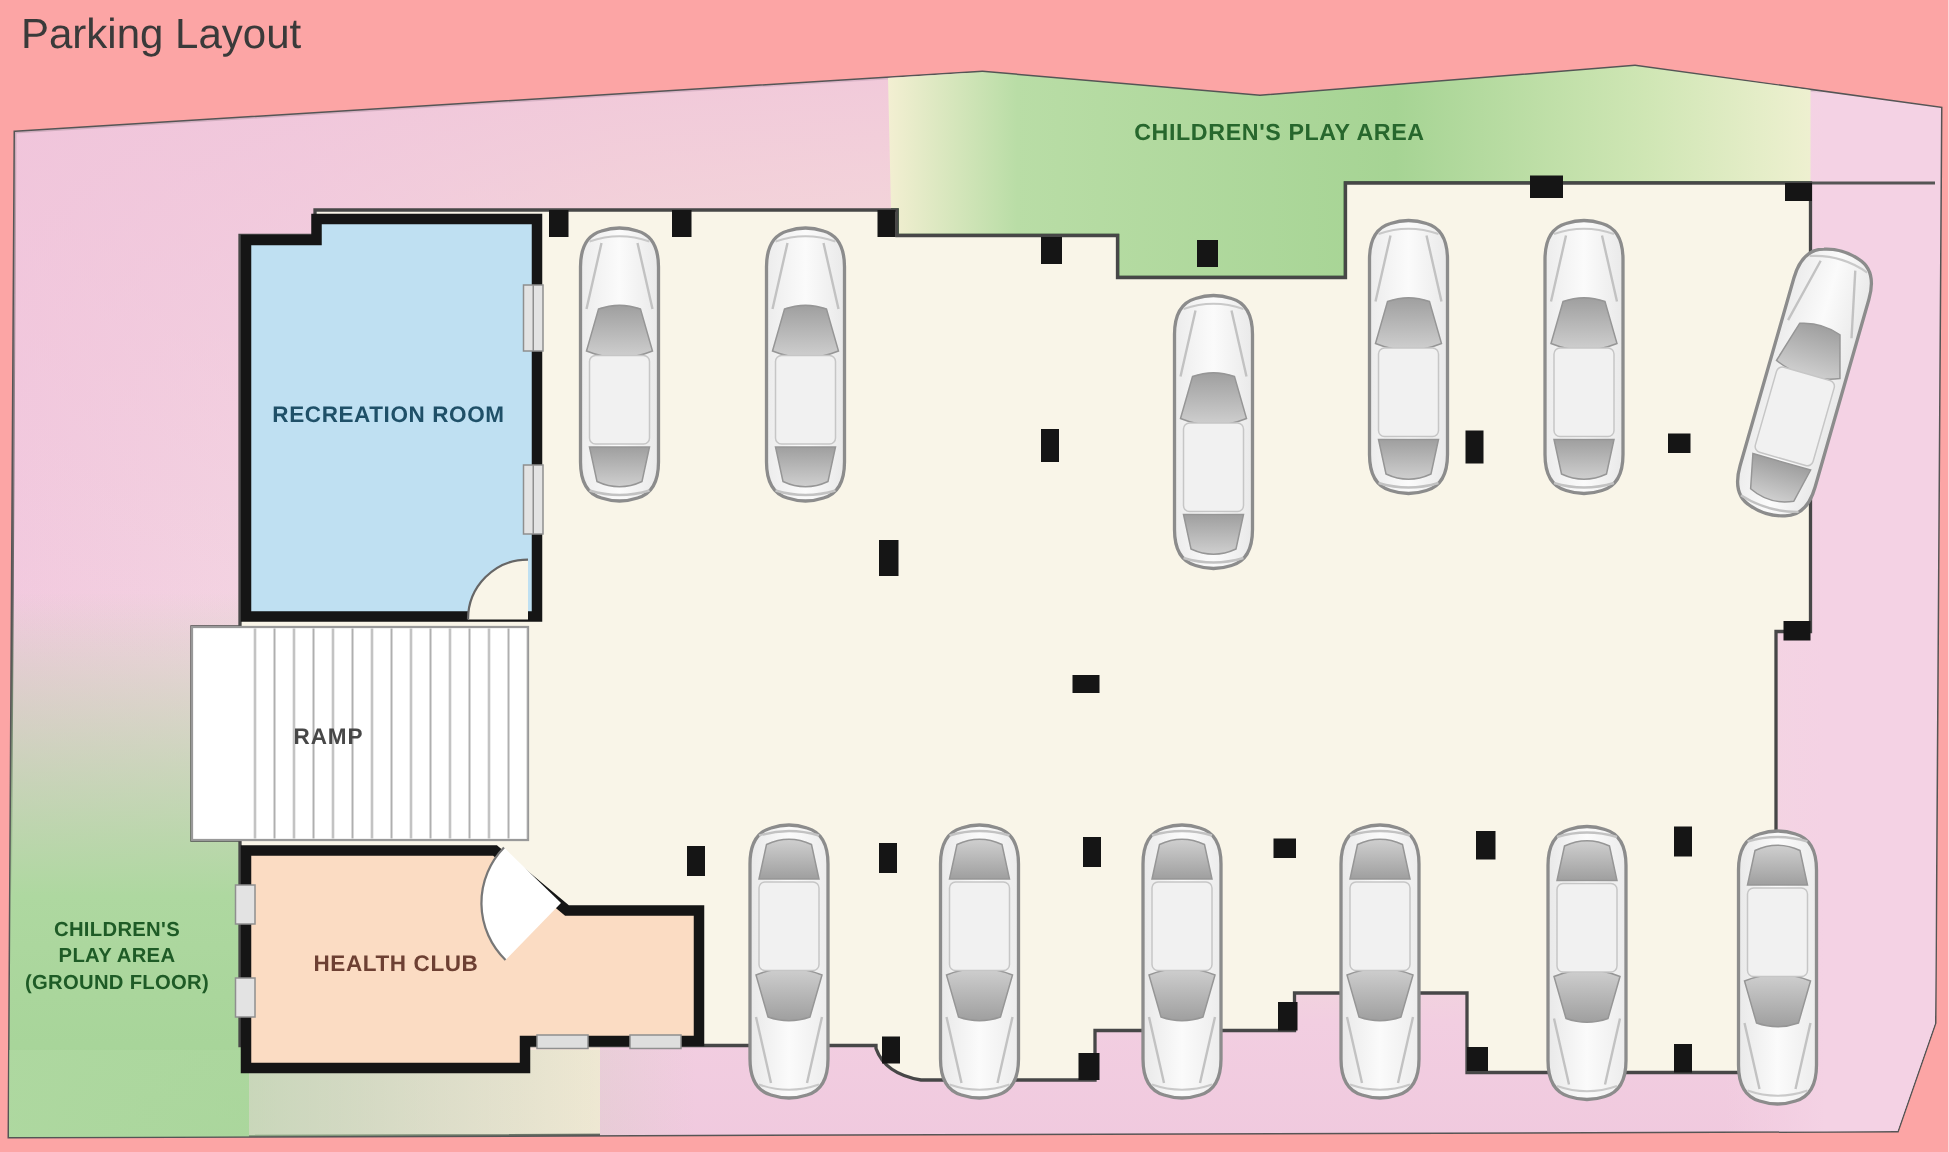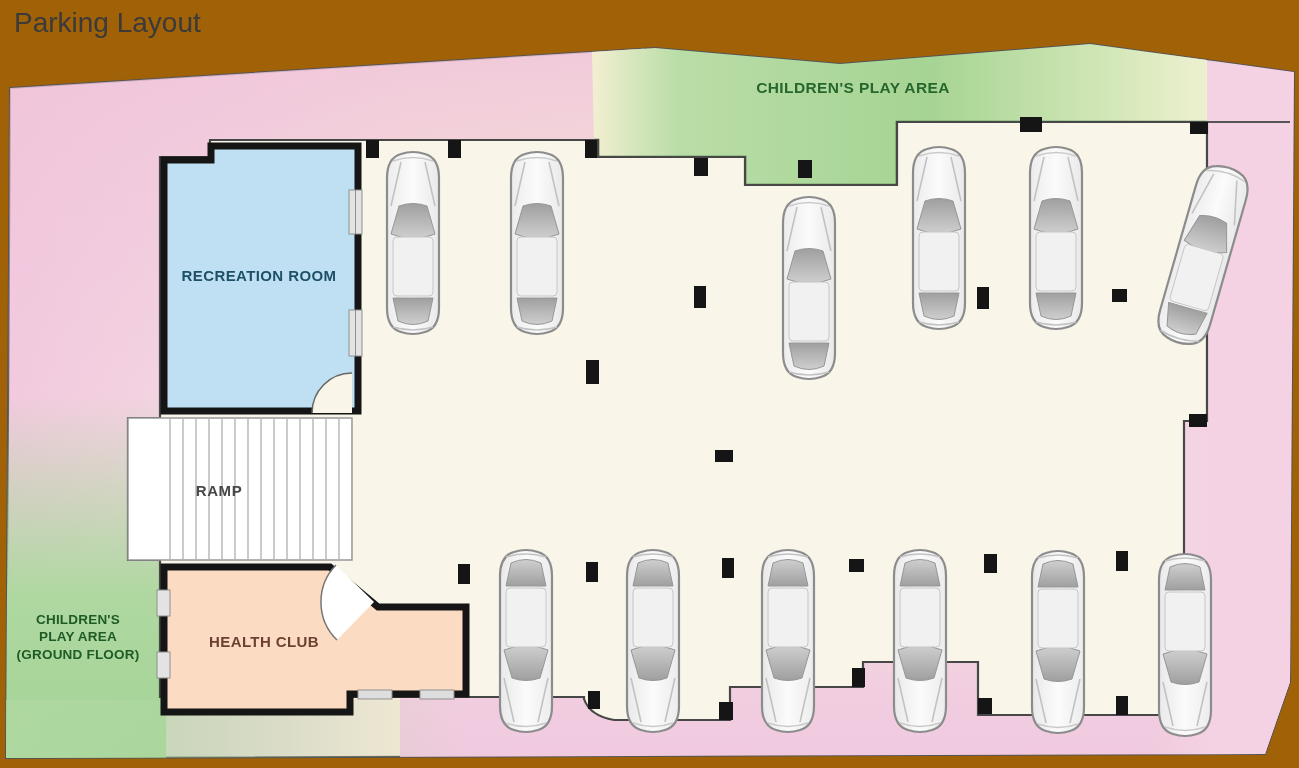--- a/index.html
+++ b/index.html
@@ -1,16 +1,16 @@
 <!DOCTYPE html>
 <html><head>
 <meta charset="utf-8">
 <style>
   html,body{margin:0;padding:0;background:#fff;}
-  .stage{position:relative;width:1299px;height:768px;background:#a16207;overflow:hidden;
+  .stage{position:relative;width:1299px;height:768px;background:#fca5a5;overflow:hidden;
          font-family:"Liberation Sans", sans-serif;}
   svg{display:block;}
   text{font-family:"Liberation Sans", sans-serif;}
   .plan-title{font-size:28px;font-weight:500;fill:#3a3a3a;}
   .lbl-green{font-size:15.5px;font-weight:bold;fill:#27672d;letter-spacing:0.4px;}
   .lbl-green-sm{font-size:13.5px;font-weight:bold;fill:#1e5b26;letter-spacing:0.2px;}
   .lbl-blue{font-size:15px;font-weight:bold;fill:#1f5068;letter-spacing:0.4px;}
   .lbl-brown{font-size:15px;font-weight:bold;fill:#6d4033;letter-spacing:0.4px;}
   .lbl-gray{font-size:15px;font-weight:bold;fill:#474747;letter-spacing:0.6px;}
 </style>

